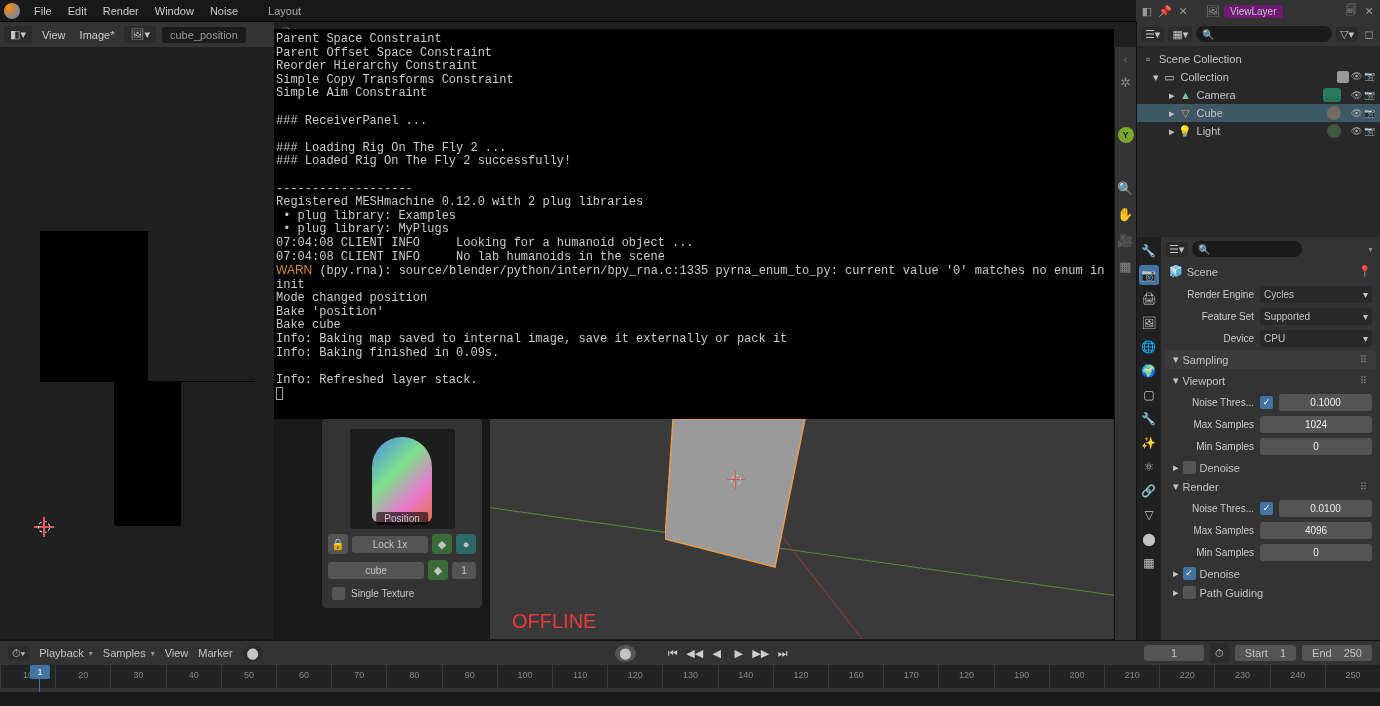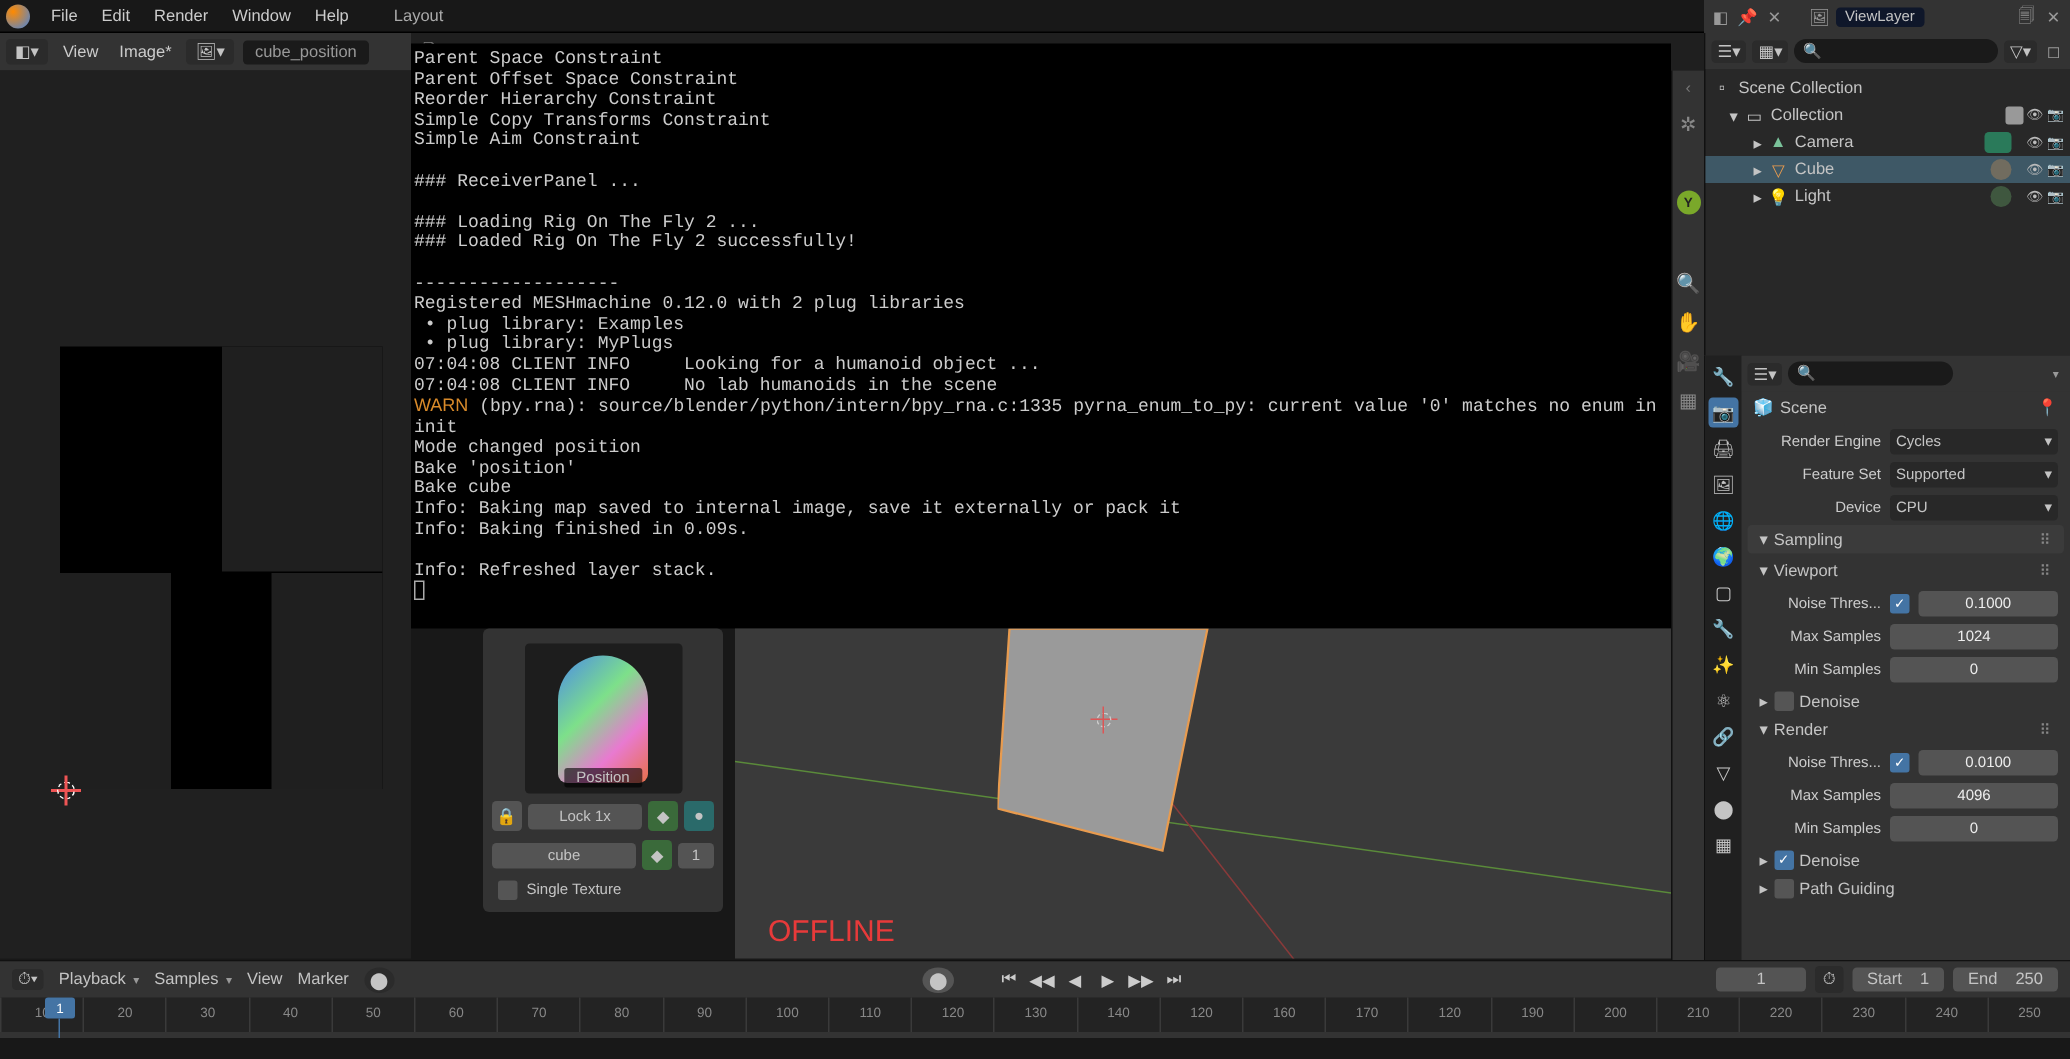--- a/index.html
+++ b/index.html
@@ -15,21 +15,21 @@
 .btn-dark { background: #2b2b2b; border-radius: 3px; padding: 2px 6px; display: flex; align-items: center; gap: 4px; cursor: pointer; }
 .txt-input { background: #1a1a1a; border-radius: 3px; padding: 2px 8px; color: #999; }
 
 .mid-tb { flex: 1; background: #1f1f1f; display: flex; align-items: center; padding: 0 8px; gap: 10px; }
 .mid-tb .right { margin-left: auto; display: flex; gap: 10px; }
 .tb-action { display: flex; align-items: center; gap: 4px; color: #aaa; cursor: pointer; }
 .tb-action.disabled { color: #555; }
 .hamburger { font-size: 16px; cursor: pointer; }
 
 .right-top { position: absolute; top: 0; right: 0; width: 244px; height: 22px; background: #333333; display: flex; align-items: center; padding: 0 4px; gap: 4px; }
-.scene-name { background: #0f172a; padding: 1px 6px; border-radius: 3px; font-size: 10px; }
+.scene-name { background: #701a75; padding: 1px 6px; border-radius: 3px; font-size: 10px; }
 .tiny-ico { width: 14px; height: 14px; display: inline-flex; align-items: center; justify-content: center; color: #999; cursor: pointer; }
 
 .outliner { position: absolute; top: 22px; right: 0; width: 244px; height: 215px; background: #282828; border-left: 1px solid #111; }
 .out-head { height: 24px; background: #333333; display: flex; align-items: center; padding: 0 4px; gap: 4px; }
 .search-box { flex: 1; background: #1a1a1a; border-radius: 10px; padding: 1px 6px; color: #777; font-size: 10px; height: 16px; display: flex; align-items: center; }
 .tree { padding: 4px 0; font-size: 11px; }
 .tree-row { display: flex; align-items: center; height: 18px; padding: 0 4px; gap: 4px; }
 .tree-row.active { background: #3e5866; }
 .tree-ico { width: 14px; text-align: center; }
 .tree-label { flex: 1; }
@@ -124,21 +124,21 @@
 </style>
 </head>
 <body>
 
 <div class="topbar">
   <div class="logo"></div>
   <div class="menu-item">File</div>
   <div class="menu-item">Edit</div>
   <div class="menu-item">Render</div>
   <div class="menu-item">Window</div>
-  <div class="menu-item">Help</div>
+  <div class="menu-item">Noise</div>
   <div class="ws-tabs">
     <div class="ws-tab">Layout</div>
   </div>
 </div>
 
 <div class="right-top">
   <span class="tiny-ico">◧</span>
   <span class="tiny-ico">📌</span>
   <span class="tiny-ico">✕</span>
   <span style="width:8px"></span>

